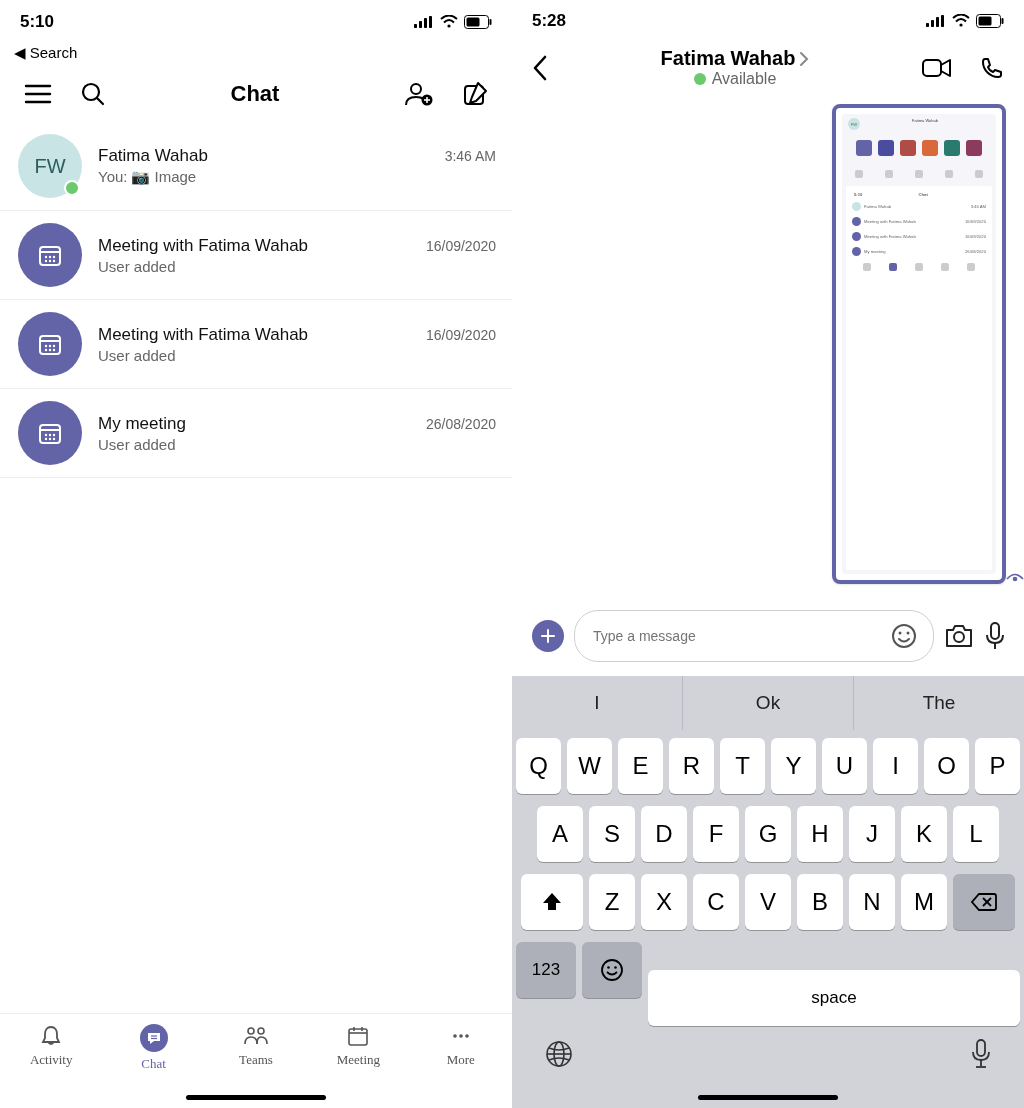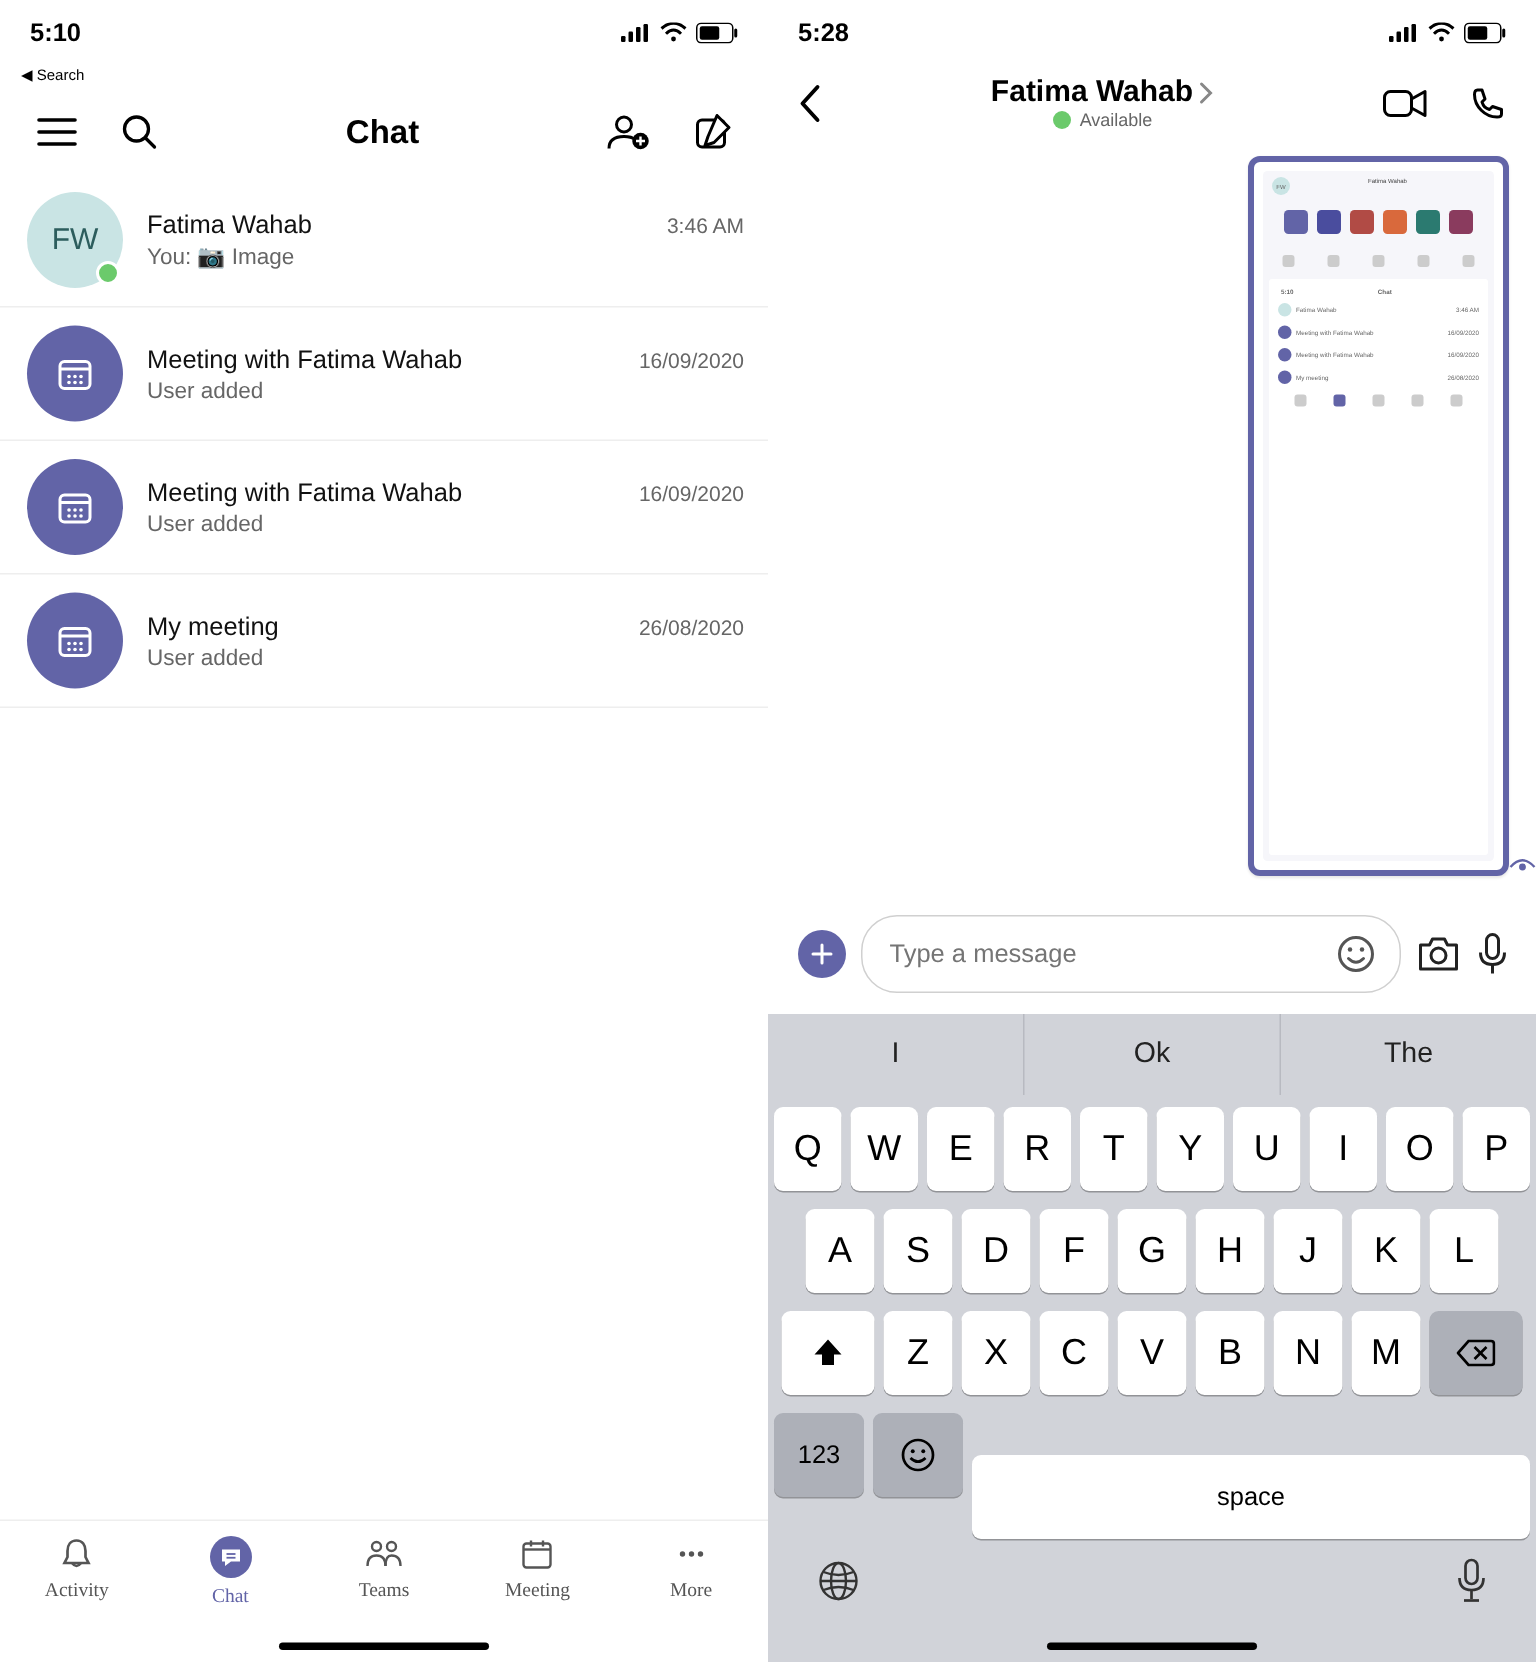--- a/index.html
+++ b/index.html
@@ -26,21 +26,21 @@
     display: flex;
     align-items: center;
     justify-content: space-between;
     padding: 0 20px;
     font-size: 17px;
     font-weight: 600;
   }
   .status-right { display: flex; align-items: center; gap: 6px; }
   .back-search {
     padding: 0 14px 4px 14px;
-    font-size: 10px;
+    font-size: 15px;
   }
   .nav-bar {
     height: 56px;
     display: flex;
     align-items: center;
     justify-content: space-between;
     padding: 0 24px;
   }
   .nav-left, .nav-right { display: flex; align-items: center; gap: 28px; }
   .nav-title { font-size: 22px; font-weight: 700; }
@@ -129,21 +129,21 @@
   .conv-header {
     padding: 6px 20px 10px 20px;
     display: flex;
     align-items: center;
     justify-content: space-between;
   }
   .conv-title-wrap {
     display:flex; flex-direction:column; align-items:center;
   }
   .conv-title { font-size: 20px; font-weight: 700; display:flex; align-items:center; gap:4px;}
-  .conv-status { font-size: 12px; color:#666; display:flex; align-items:center; gap:6px; }
+  .conv-status { font-size: 16px; color:#666; display:flex; align-items:center; gap:6px; }
   .conv-status .dot { width:12px; height:12px; border-radius:50%; background:#6bca6b; }
   .conv-actions { display:flex; align-items:center; gap:28px;}
   .bubble-area {
     flex:1;
     display:flex;
     flex-direction:column;
     align-items:flex-end;
     justify-content:flex-end;
     padding: 6px 18px 16px 18px;
     position:relative;
@@ -202,21 +202,21 @@
     height:52px;
     display:flex;
     align-items:center;
     padding:0 16px;
     gap:10px;
   }
   .msg-input {
     flex:1;
     border:none;
     outline:none;
-    font-size:17px;
+    font-size:14px;
     color:#ef4444;
   }
   .keyboard {
     background:#d1d3d9;
     padding-bottom: 30px;
     position:relative;
   }
   .suggest-row {
     display:flex;
     height:54px;

